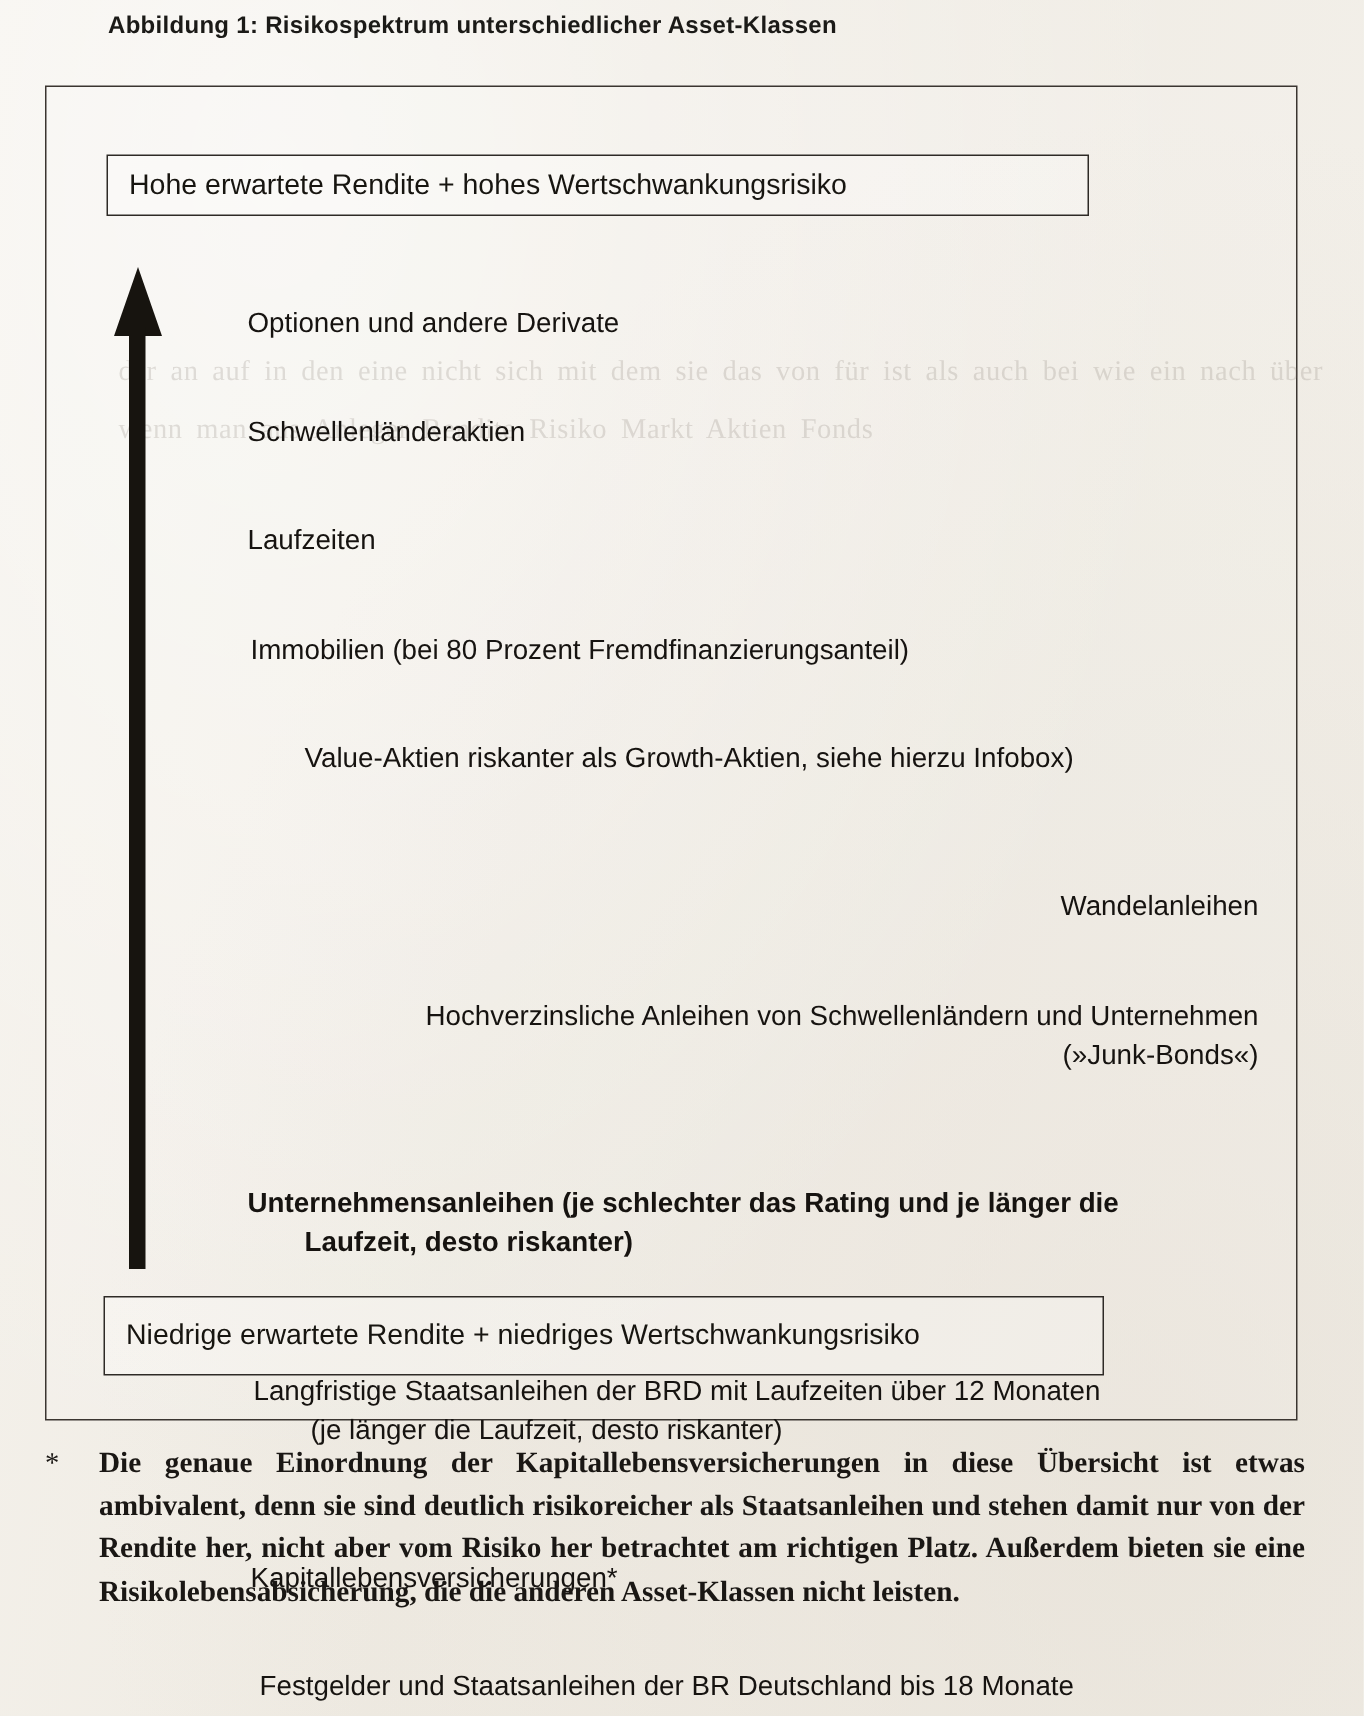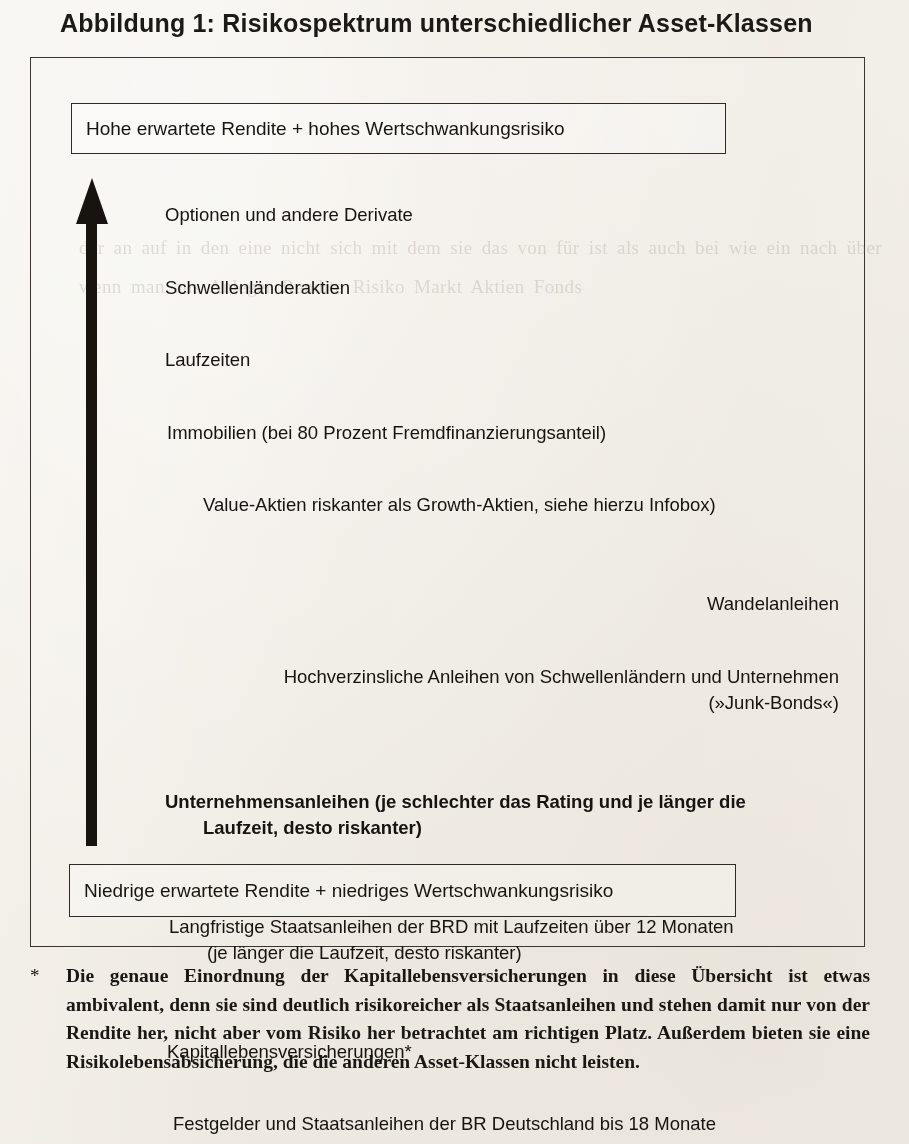--- a/index.html
+++ b/index.html
@@ -25,23 +25,23 @@
       linear-gradient(100deg, #f5f2ec 0%, #efebe3 40%, #f3f0ea 100%);
     pointer-events: none;
   }
   .page {
     position: absolute;
     inset: 0;
   }
 
   .fig-title {
     position: absolute;
-    left: 60px;
+    left: 72px;
     top: 9px;
-    font-size: 25px;
+    font-size: 16px;
     font-weight: bold;
     letter-spacing: 0.2px;
     color: #1b1a17;
     white-space: nowrap;
   }
 
   .fig-box {
     position: absolute;
     left: 30px;
     top: 57px;
@@ -60,21 +60,21 @@
     align-items: center;
     padding-left: 14px;
     font-size: 19px;
     color: #171510;
     background: rgba(255,255,255,0.25);
   }
   .band-top {
     left: 40px;
     top: 45px;
     width: 655px;
-    height: 51px;
+    height: 41px;
   }
   .band-bottom {
     left: 38px;
     top: 806px;
     width: 667px;
     height: 53px;
   }
 
   
   .arrow {

